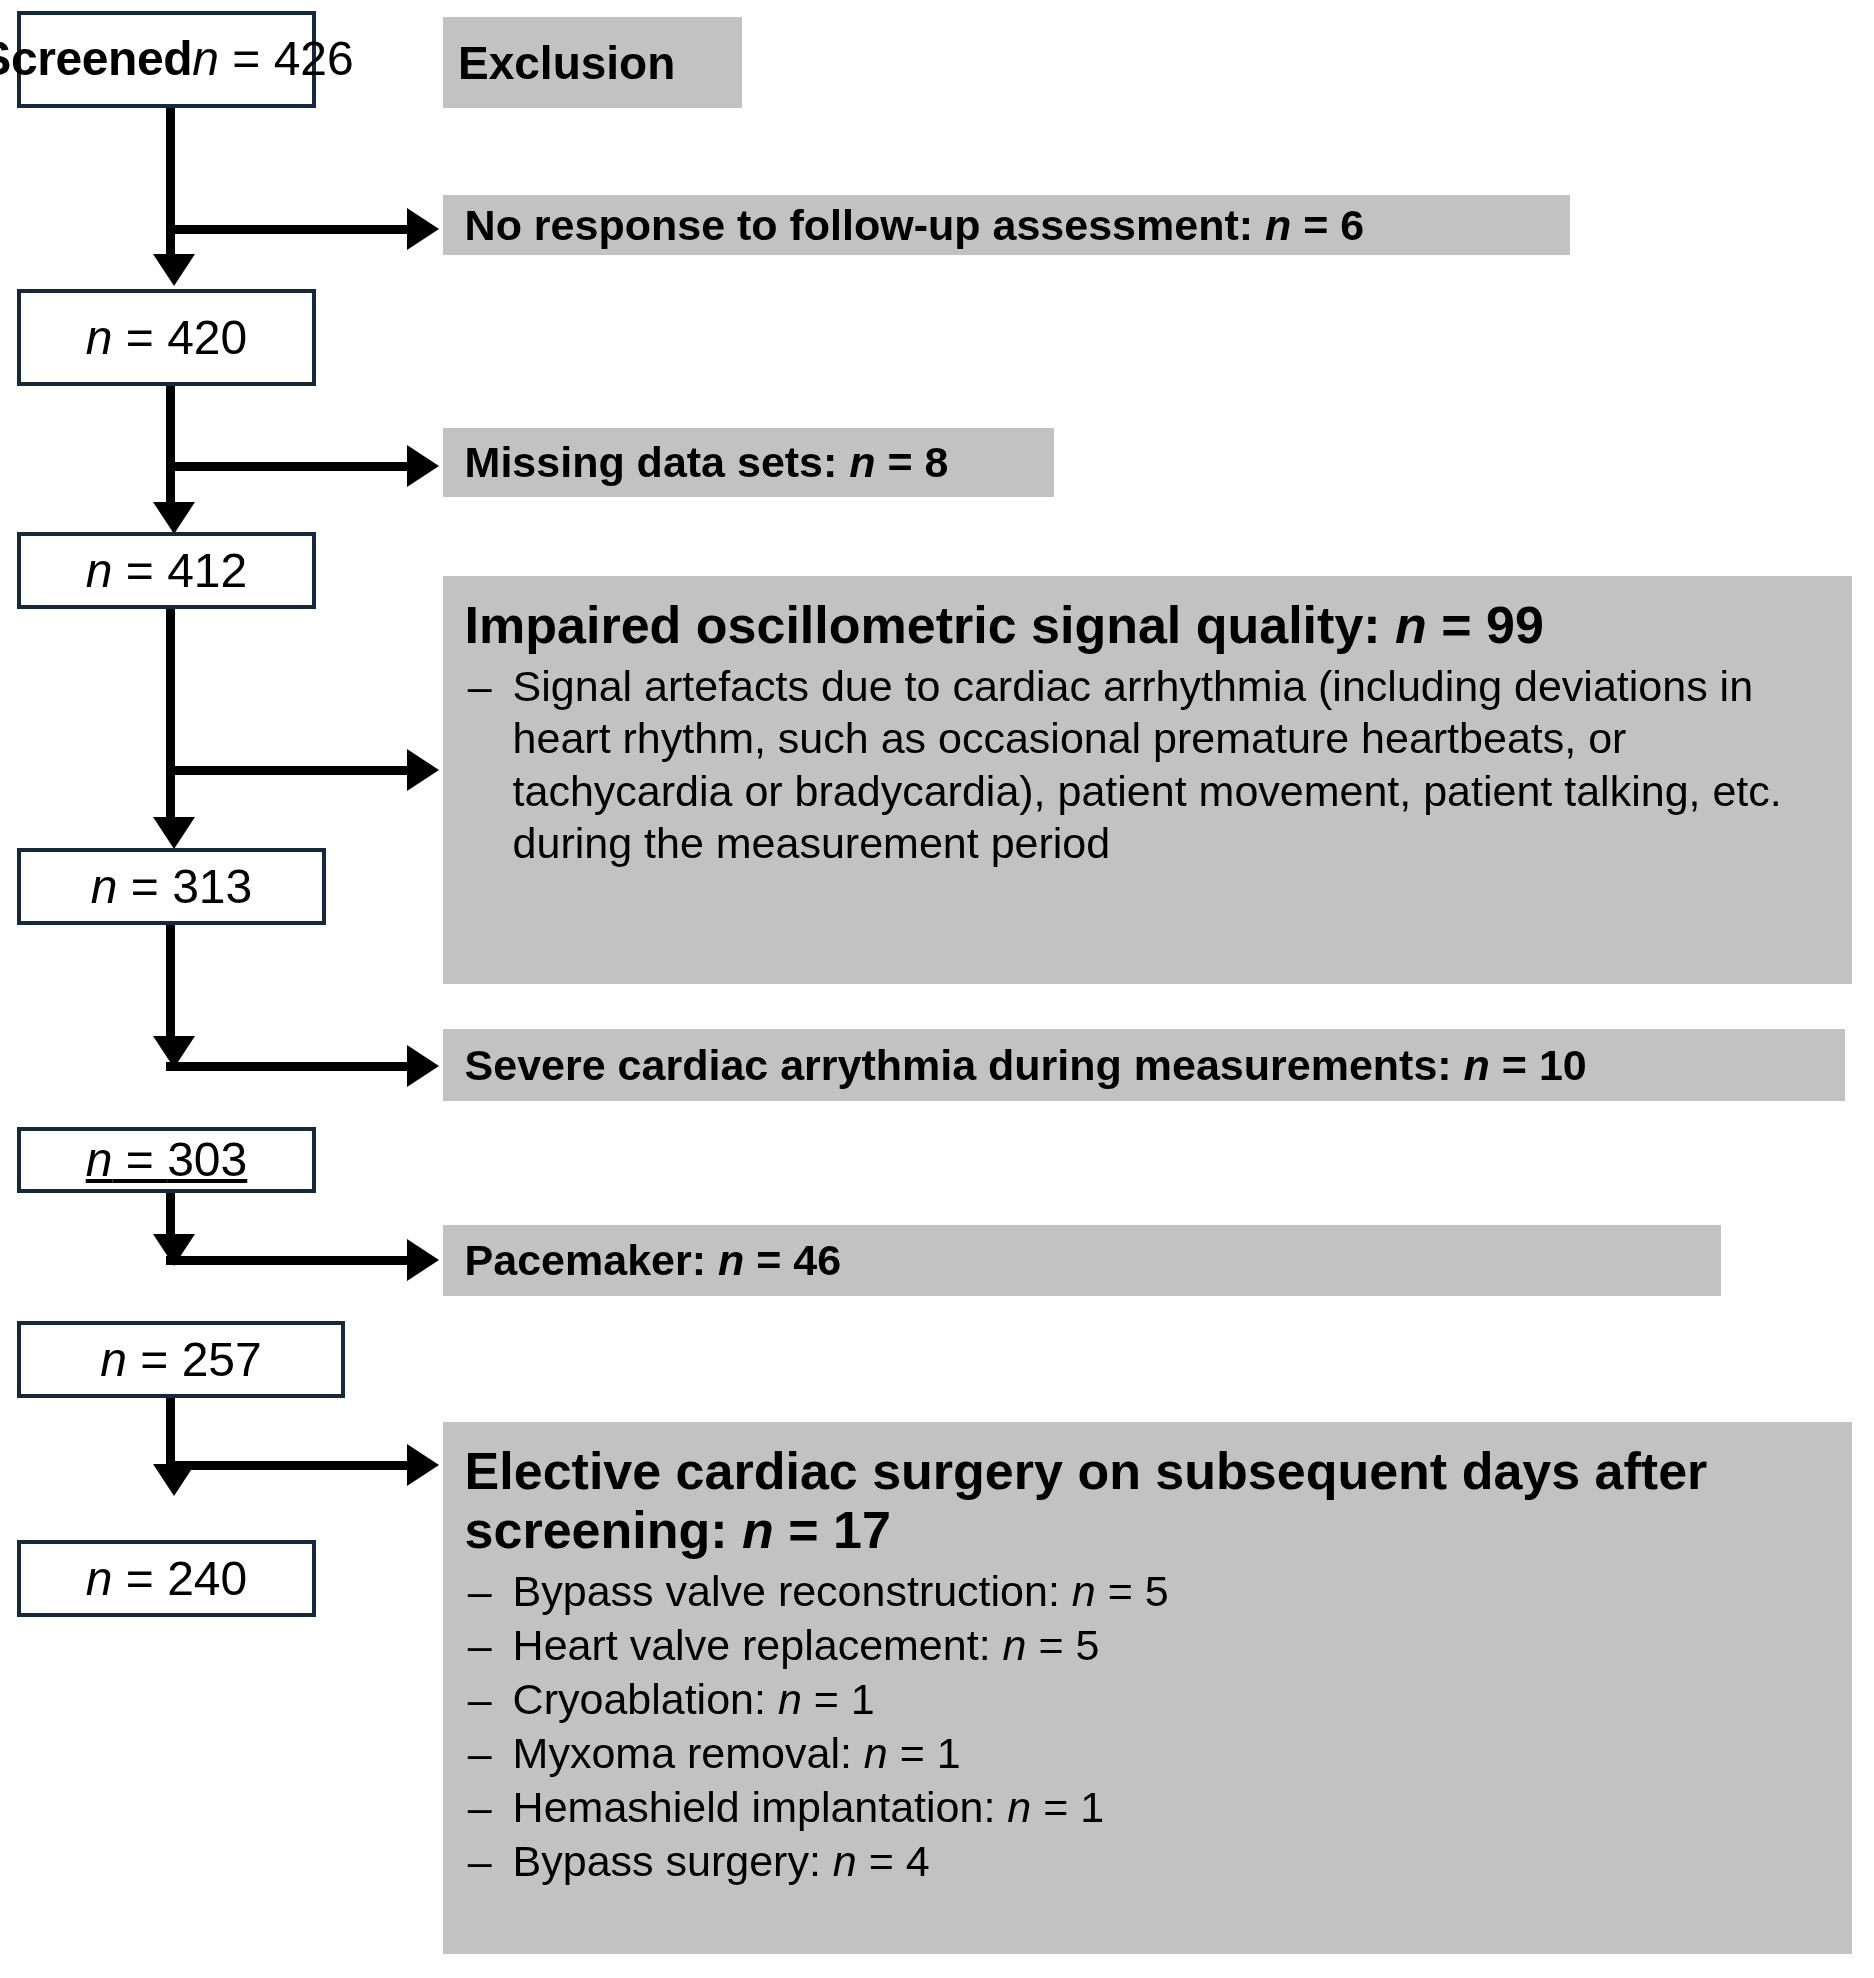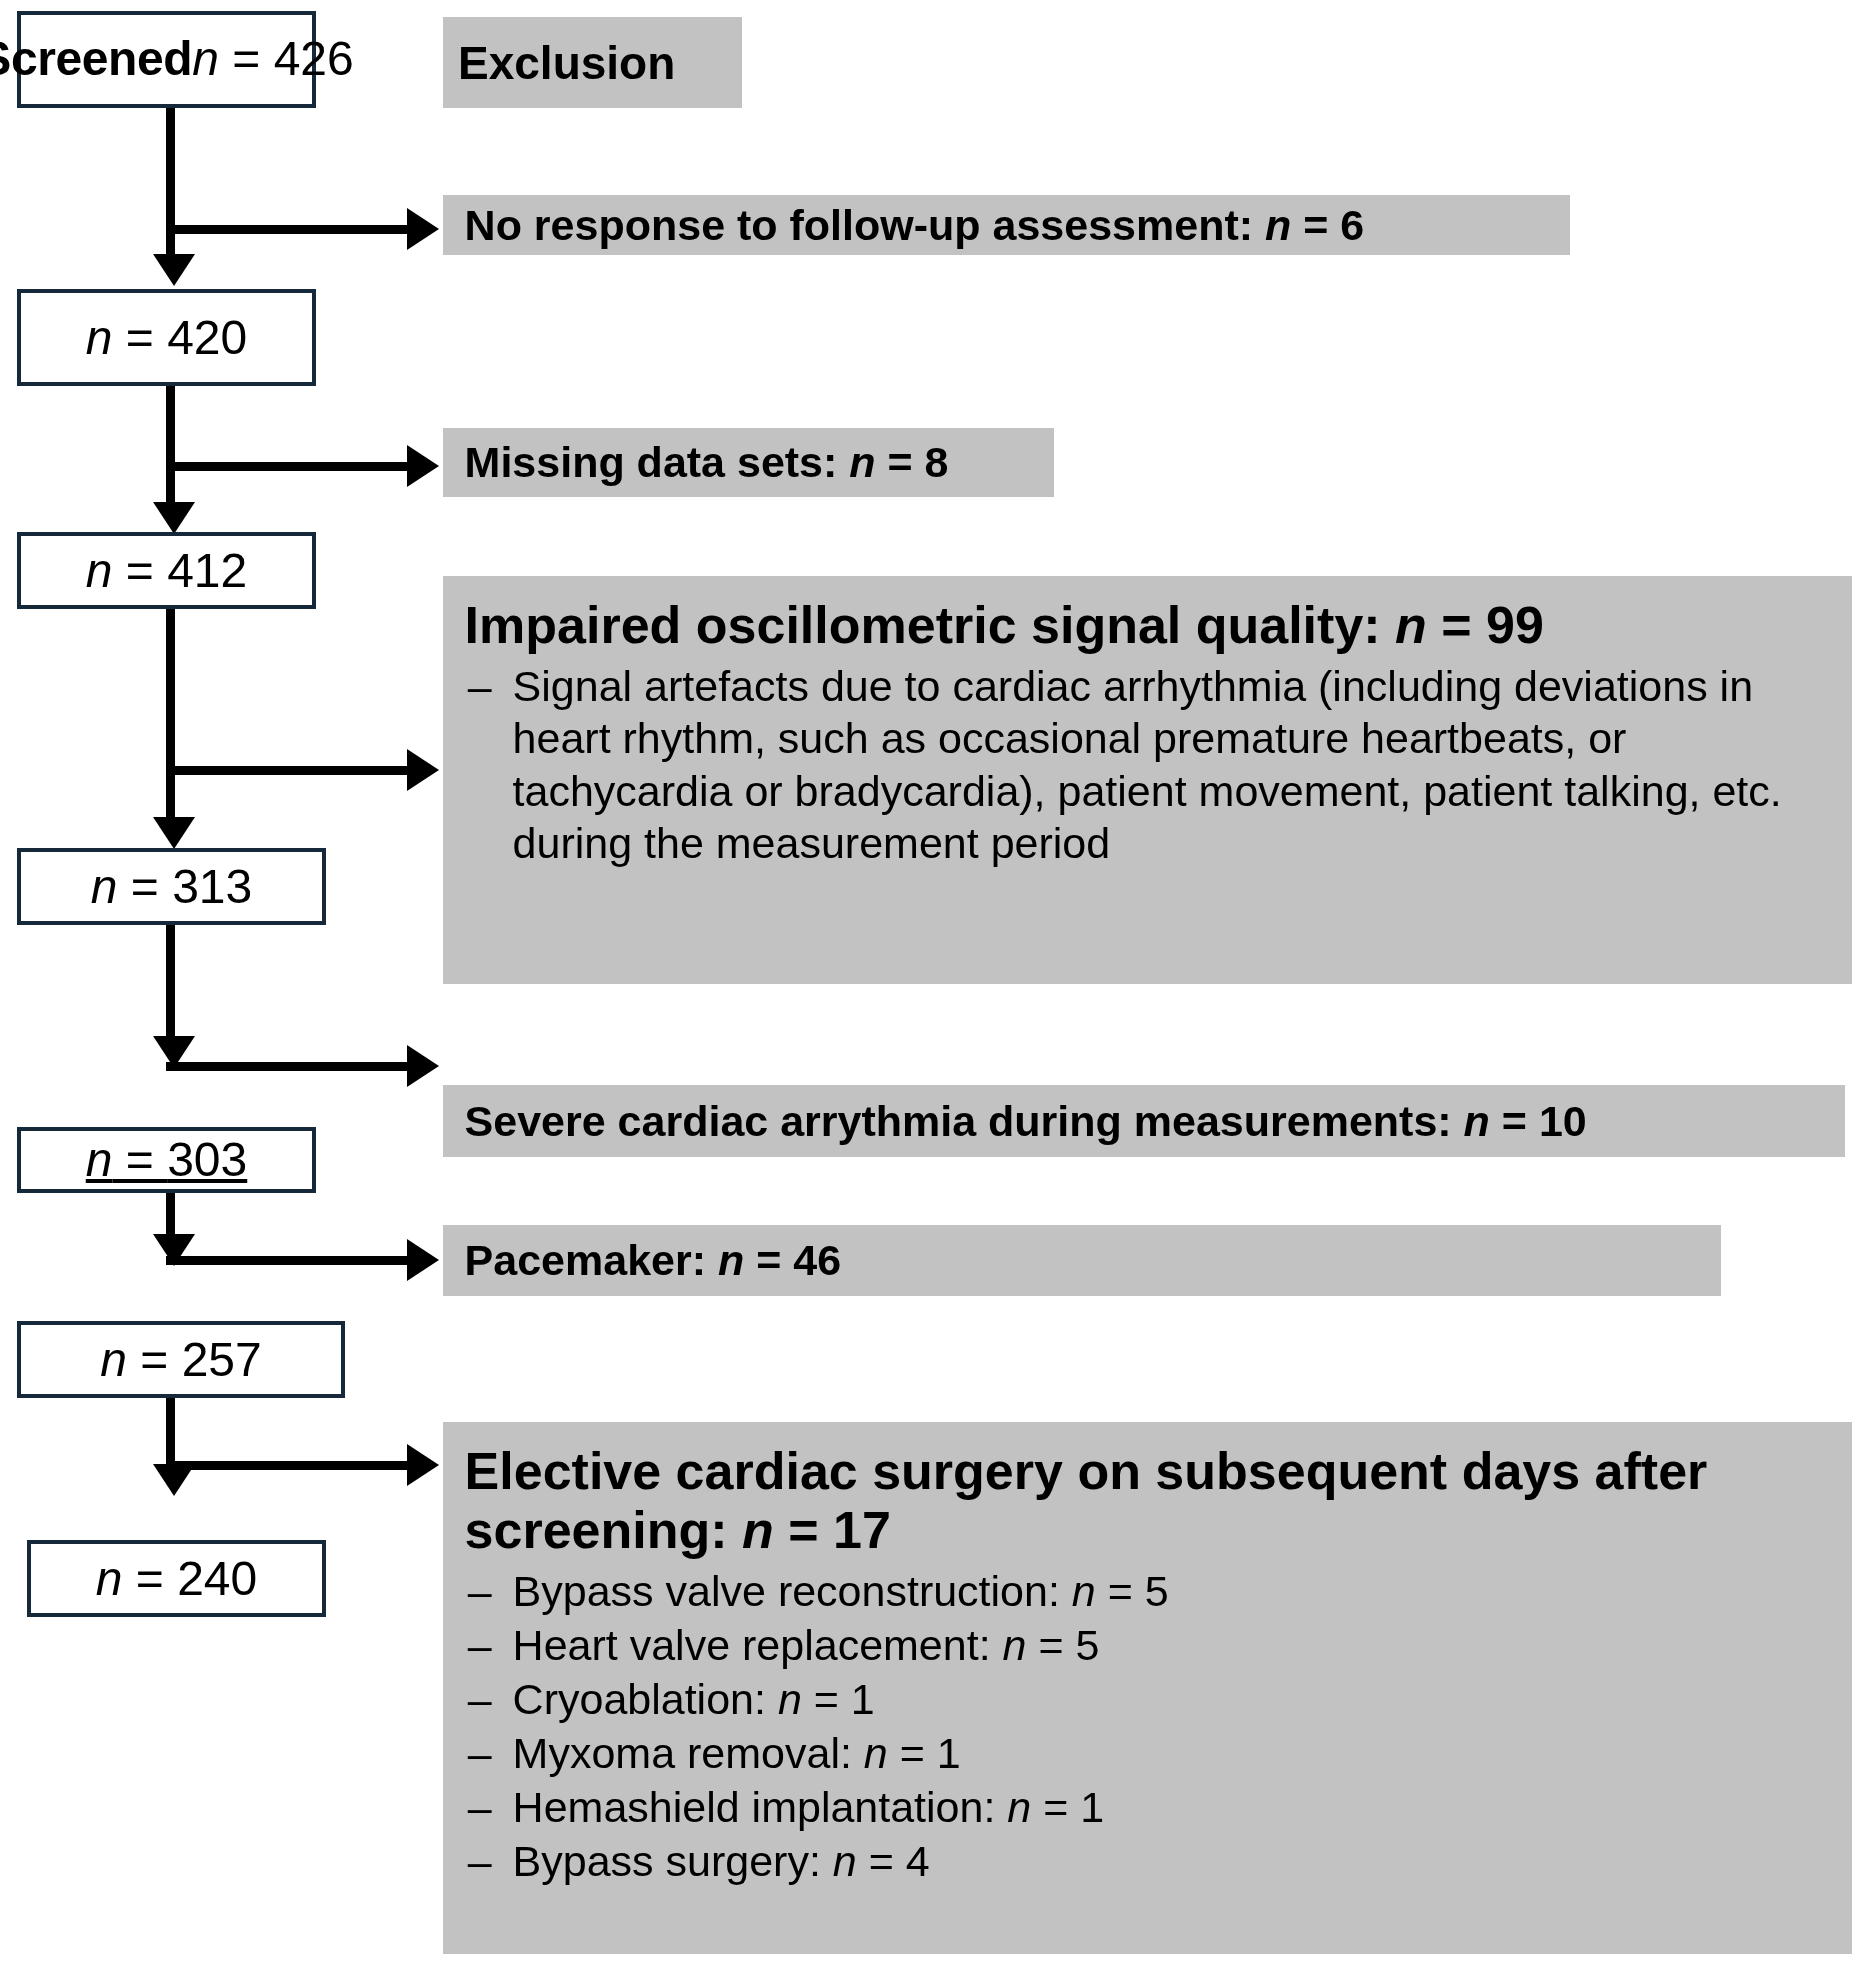--- a/index.html
+++ b/index.html
@@ -189,21 +189,21 @@
   </div>
 
   <div class="flow-box" style="left:17px; top:1127px; width:299px; height:66px;text-decoration:underline;">
     <span class="box-n"><i>n</i><span> = </span><span>303</span></span>
   </div>
 
   <div class="flow-box" style="left:17px; top:1321px; width:328px; height:77px;">
     <span class="box-n"><i>n</i><span> = </span><span>257</span></span>
   </div>
 
-  <div class="flow-box" style="left:27px; top:1540px; width:299px; height:77px;">
+  <div class="flow-box" style="left:17px; top:1540px; width:299px; height:77px;">
     <span class="box-n"><i>n</i><span> = </span><span>240</span></span>
   </div>
 
   <div class="gray-panel header" style="left:443px; top:17px; width:299px; height:91px;">
     <span class="hdr-text">Exclusion</span>
   </div>
 
   <div class="gray-panel single" style="left:443px; top:195px; width:1127px; height:60px;">
     <span class="excl-line"><span>No response to follow-up assessment: </span><i>n</i><span> = 6</span></span>
   </div>
@@ -212,21 +212,21 @@
     <span class="excl-line"><span>Missing data sets: </span><i>n</i><span> = 8</span></span>
   </div>
 
   <div class="gray-panel block" style="left:443px; top:576px; width:1409px; height:408px;">
     <div class="excl-title"><span>Impaired oscillometric signal quality: </span><i>n</i><span> = 99</span></div>
     <ul class="dash-list">
       <li><span class="dash">–</span><span>Signal artefacts due to cardiac arrhythmia (including deviations in heart rhythm, such as occasional premature heartbeats, or tachycardia or bradycardia), patient movement, patient talking, etc. during the measurement period</span></li>
     </ul>
   </div>
 
-  <div class="gray-panel single" style="left:443px; top:1085px; width:1402px; height:72px;">
+  <div class="gray-panel single" style="left:443px; top:1029px; width:1402px; height:72px;">
     <span class="excl-line"><span>Severe cardiac arrythmia during measurements: </span><i>n</i><span> = 10</span></span>
   </div>
 
   <div class="gray-panel single" style="left:443px; top:1225px; width:1278px; height:71px;">
     <span class="excl-line"><span>Pacemaker: </span><i>n</i><span> = 46</span></span>
   </div>
 
   <div class="gray-panel block" style="left:443px; top:1422px; width:1409px; height:532px;">
     <div class="excl-title"><span>Elective cardiac surgery on subsequent days after screening: </span><i>n</i><span> = 17</span></div>
     <ul class="dash-list">

